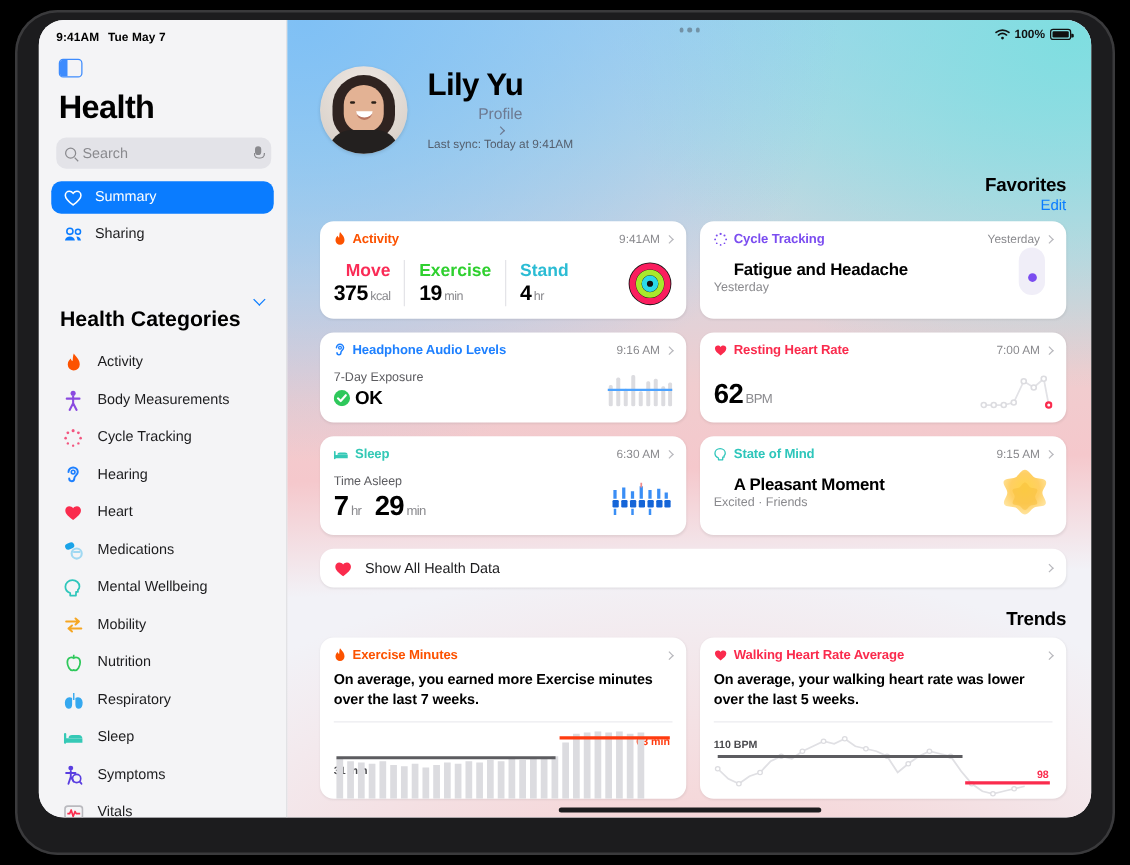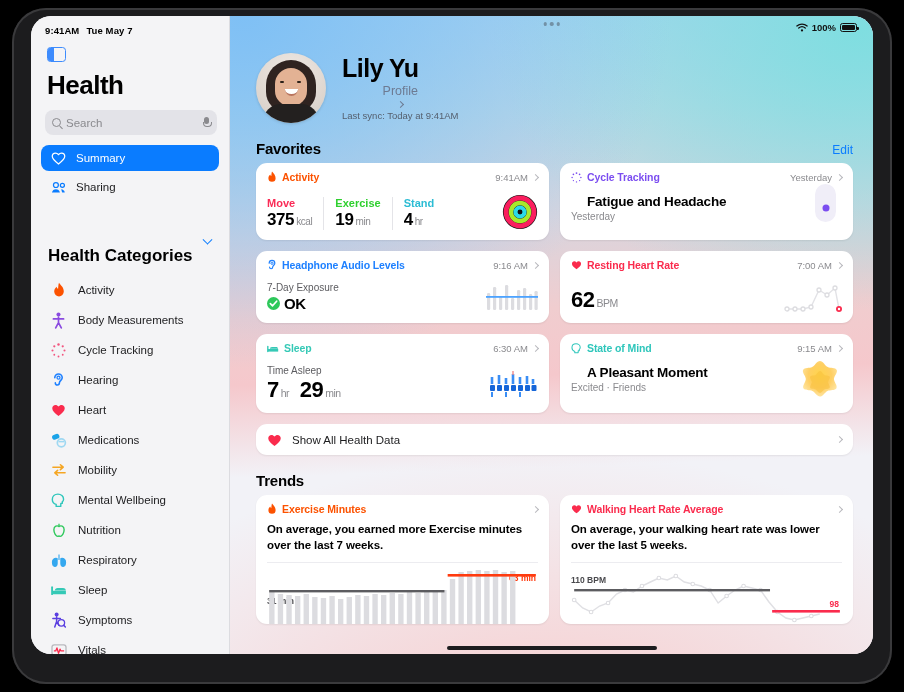--- a/index.html
+++ b/index.html
@@ -184,22 +184,23 @@
     position:absolute; left:7px; bottom:-5px; width:56px; height:24px;
     background:#23201f; border-radius:18px 18px 0 0;
   }
   #name { font-size: 25px; font-weight: bold; color: #000; letter-spacing: -.5px; line-height: 1.05; }
   #profile-link { font-size: 12.5px; color: #6d7a92; margin-top: 2px; display: flex; align-items: center; gap: 4px; cursor: pointer; flex-direction: column; }
   .chev-sm { width: 5px; height: 5px; border-right: 1.3px solid currentColor; border-bottom: 1.3px solid currentColor; transform: rotate(-45deg); }
   #last-sync { font-size: 9.5px; color: #55606f; margin-top: 3px; }
 
   
   .section-head {
-    display: flex; align-items: flex-end; justify-content: space-between;
+    display: flex; align-items: flex-end; justify-content: flex-start;
     padding: 17px 6px 6px 12px;
+    flex-direction: column;
   }
   .section-head .h { font-size: 15px; font-weight: bold; color: #000; letter-spacing: -.2px; }
   .section-head .a { font-size: 12px; color: #0a7cff; cursor: pointer; }
 
   .grid { display: grid; grid-template-columns: 1fr 1fr; gap: 11px; padding: 0 6px 0 12px; }
 
   .card {
     background: #fff; border-radius: 11px; padding: 8px 11px 10px 11px;
     box-shadow: 0 1px 2px rgba(0,0,0,.07);
     position: relative; cursor: pointer;
@@ -208,21 +209,21 @@
   .card-title { font-size: 10.5px; font-weight: bold; letter-spacing: -.1px; }
   .card-meta { margin-left: auto; display: flex; align-items: center; gap: 5px;
                font-size: 9.5px; color: #8a8a8e; }
   .chev-g { width: 5px; height: 5px; border-right: 1.3px solid #b8b8bd; border-bottom: 1.3px solid #b8b8bd; transform: rotate(-45deg); }
   .card-body { margin-top: 11px; display: flex; align-items: flex-end; }
 
   
   .metrics { display: flex; gap: 0; flex: 1; }
   .metric { padding: 0 11px; border-left: 1px solid #e4e4e8; }
   .metric:first-child { padding-left: 0; border-left: 0; }
-  .m-lab { font-size: 11px; font-weight: bold; }
+  .m-lab { font-size: 14px; font-weight: bold; text-align: right; }
   .m-val { font-size: 17px; font-weight: bold; color: #000; letter-spacing: -.4px; margin-top: 1px; }
   .m-val s { font-size: 10px; font-weight: normal; color: #8a8a8e; text-decoration: none; margin-left: 2px; }
 
   .big-val { font-size: 22px; font-weight: bold; color: #000; letter-spacing: -.5px; }
   .big-val s { font-size: 10.5px; font-weight: normal; color: #8a8a8e; text-decoration: none; margin-left: 2px; }
   .sub-lab { font-size: 10px; color: #5c5c60; }
   .head-line { font-size: 13.5px; font-weight: bold; color: #000; letter-spacing: -.2px; padding-left: 16px; }
   .sub-line { font-size: 10px; color: #8a8a8e; margin-top: 2px; }
 
   
@@ -360,34 +361,34 @@
               <rect x="1" y="1.5" width="8" height="5.2" rx="2.6" fill="#1aa3e8" transform="rotate(-22 5 4)"></rect>
               <circle cx="11" cy="10.5" r="4.3" fill="none" stroke="#9fd8f2" stroke-width="1.8"></circle>
               <path d="M8 9.2h6" stroke="#9fd8f2" stroke-width="1.6"></path>
             </svg>
           </span>
           <span>Medications</span>
         </div>
 
         <div class="cat-item">
           <span class="cat-ico">
+            <svg width="15" height="15" viewBox="0 0 16 16">
+                <path d="M5.5 14.3v-2.1C3 11.3 1.4 9.2 1.4 6.8 1.4 3.6 4 1.2 7.4 1.2s6 2.4 6 5.4c0 1.3-.5 2.2-1.4 2.9l.1 1.6-1.6.1-.1 3.1z" fill="none" stroke="#2ec6bb" stroke-width="1.5" stroke-linejoin="round"></path>
+              </svg>
+          </span>
+          <span>Mental Wellbeing</span>
+        </div>
+
+        <div class="cat-item">
+          <span class="cat-ico">
             <svg width="16" height="14" viewBox="0 0 17 15">
                 <path d="M2 4.5h11m-3-2.6 3 2.6-3 2.6M15 10.5H4m3-2.6-3 2.6 3 2.6" fill="none" stroke="#f5a623" stroke-width="1.7" stroke-linecap="round" stroke-linejoin="round"></path>
               </svg>
           </span>
           <span>Mobility</span>
-        </div>
-
-        <div class="cat-item">
-          <span class="cat-ico">
-            <svg width="15" height="15" viewBox="0 0 16 16">
-                <path d="M5.5 14.3v-2.1C3 11.3 1.4 9.2 1.4 6.8 1.4 3.6 4 1.2 7.4 1.2s6 2.4 6 5.4c0 1.3-.5 2.2-1.4 2.9l.1 1.6-1.6.1-.1 3.1z" fill="none" stroke="#2ec6bb" stroke-width="1.5" stroke-linejoin="round"></path>
-              </svg>
-          </span>
-          <span>Mental Wellbeing</span>
         </div>
 
         <div class="cat-item">
           <span class="cat-ico">
             <svg width="14" height="16" viewBox="0 0 15 17">
                 <path d="M7.5 4.8C5.8 3.4 2 4 2 8.3c0 3.6 2.4 7 4.2 7 .7 0 1-.4 1.3-.4s.6.4 1.3.4c1.8 0 4.2-3.4 4.2-7 0-4.3-3.8-4.9-5.5-3.5z" fill="none" stroke="#2ec85b" stroke-width="1.5"></path>
                 <path d="M7.5 4.5V1.8" stroke="#2ec85b" stroke-width="1.4"></path>
               </svg>
           </span>
           <span>Nutrition</span>

